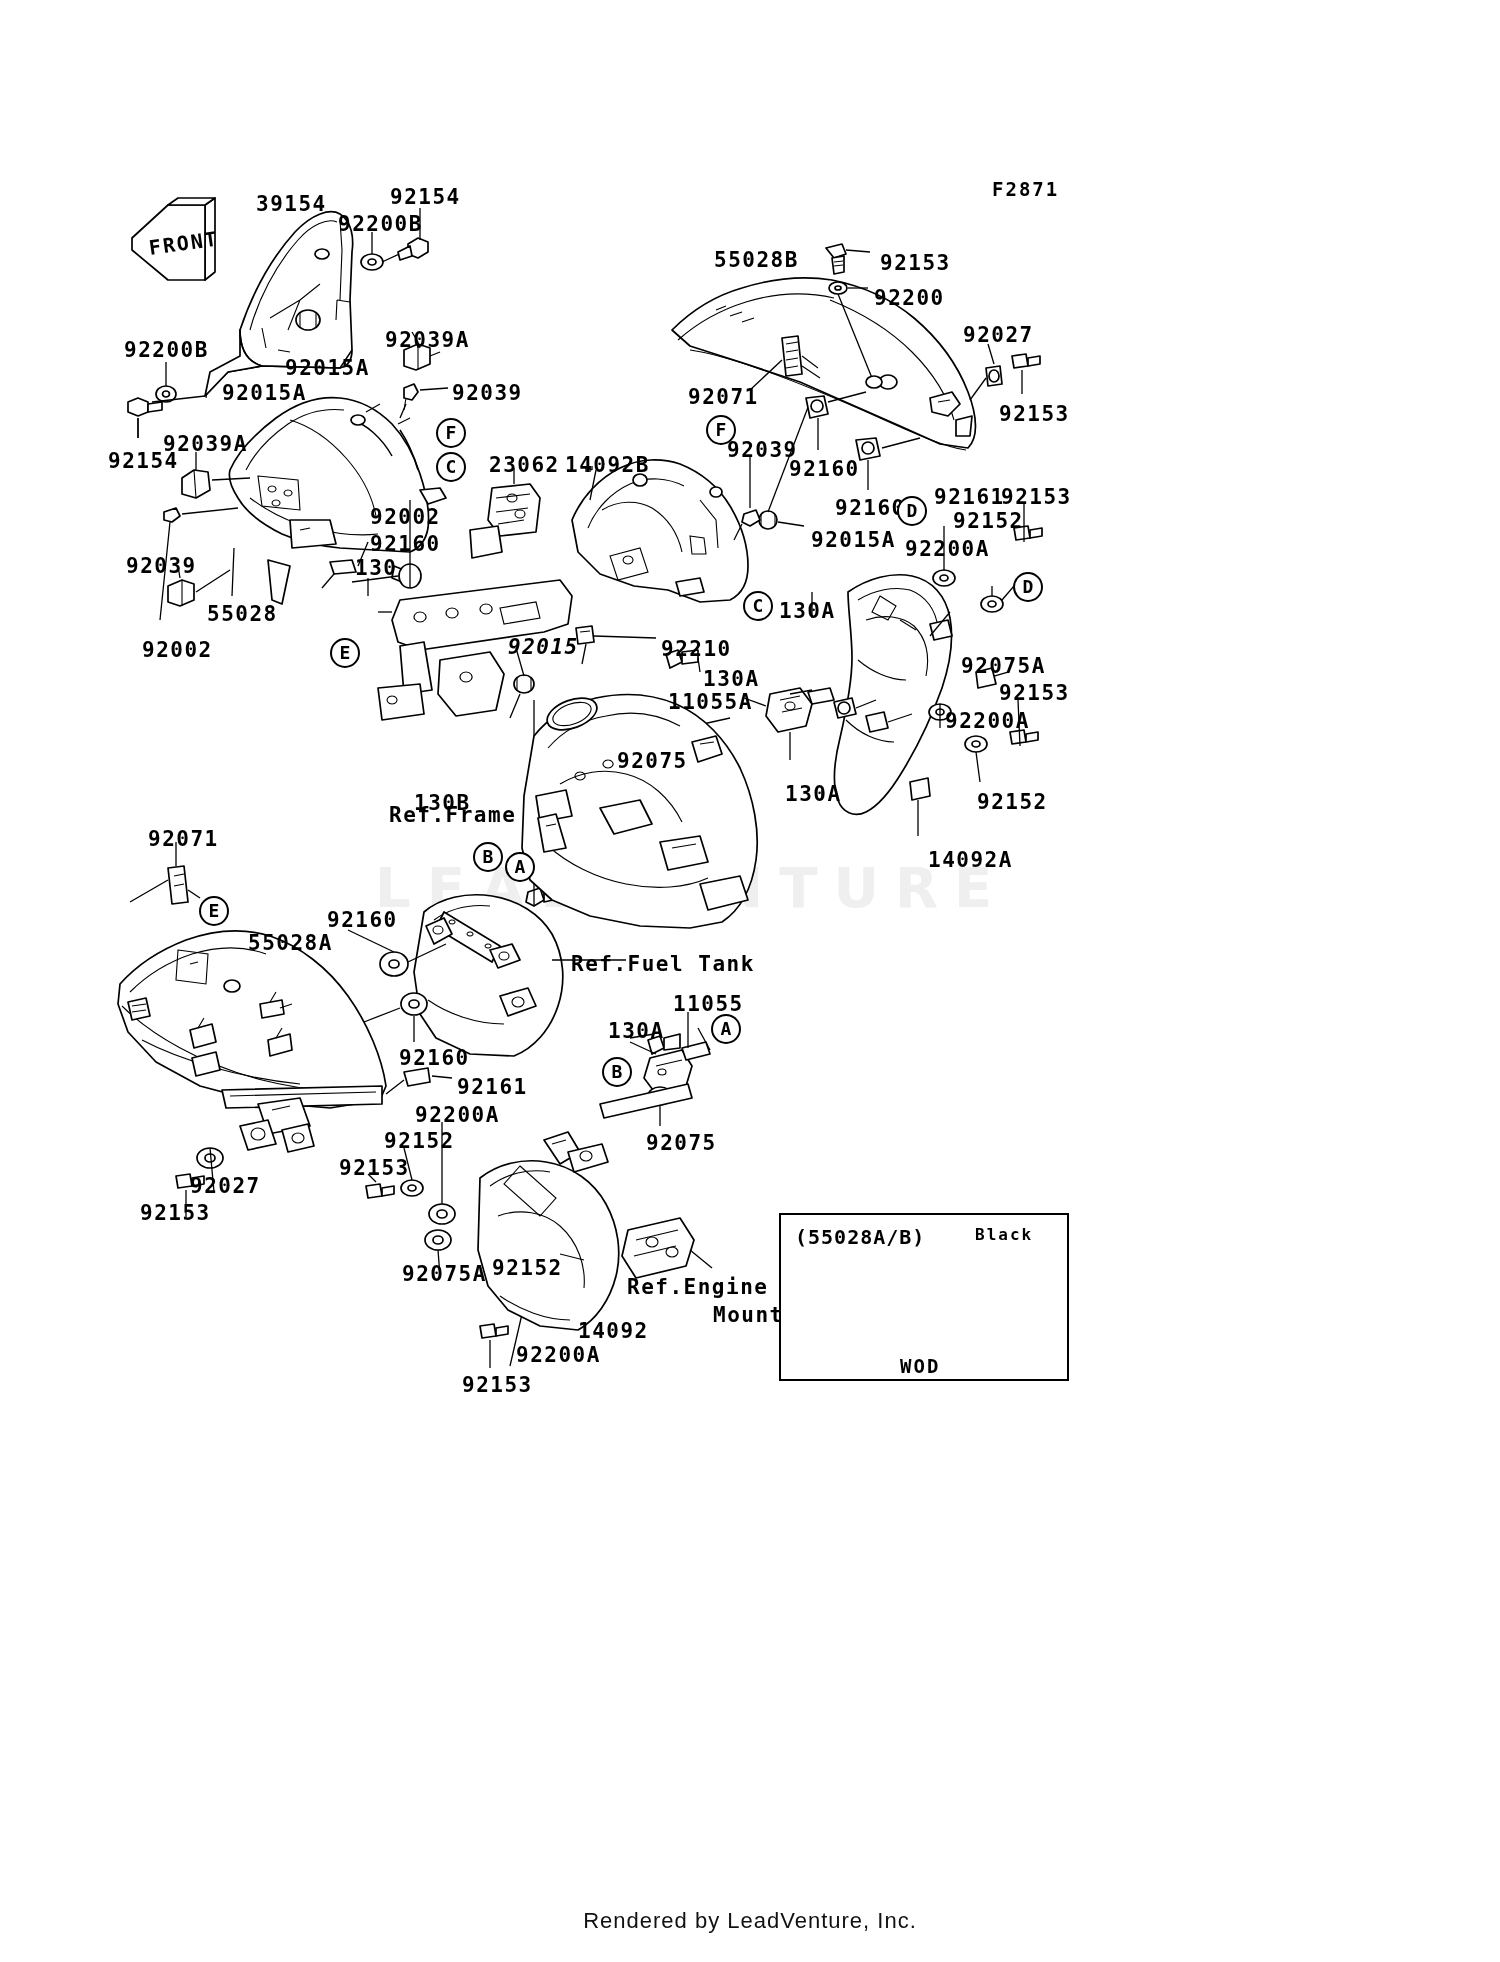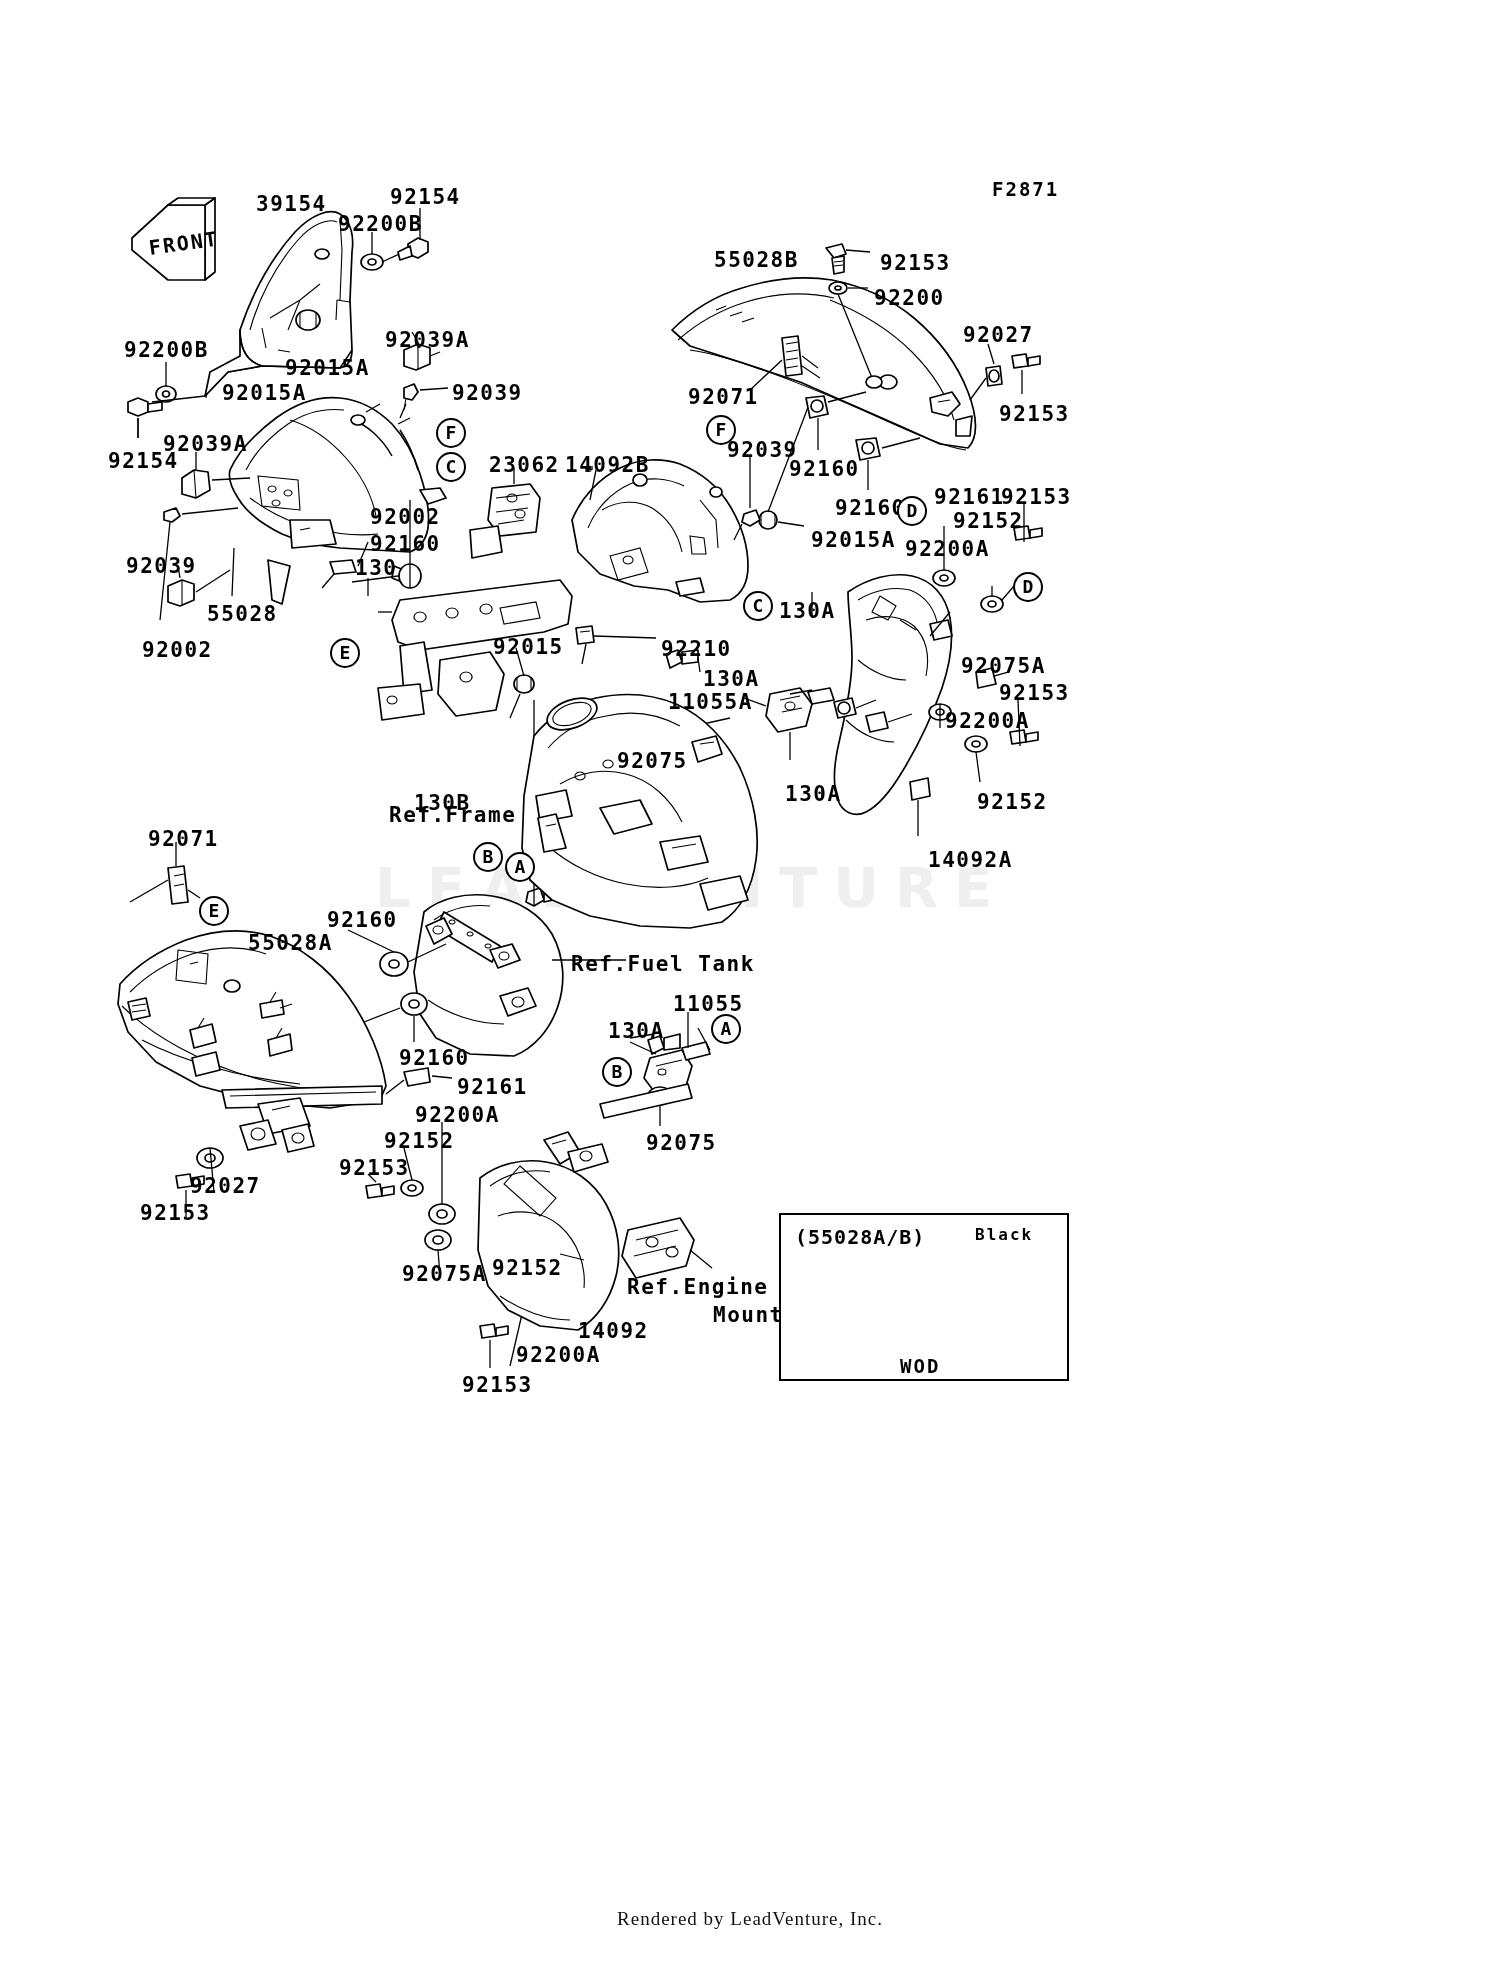--- a/index.html
+++ b/index.html
@@ -84,22 +84,22 @@
     font-weight: bold;
     font-size: 19px;
     letter-spacing: 2px;
   }
   .footer {
     position: absolute;
     left: 0;
     top: 1908px;
     width: 1500px;
     text-align: center;
-    font-family: Liberation Serif, serif;
-    font-size: 19px;
+    font-family: Liberation Sans, sans-serif;
+    font-size: 22px;
     letter-spacing: 1px;
     color: #111;
   }
   .watermark {
     position: absolute;
     left: 375px;
     top: 855px;
     font-family: "DejaVu Sans", sans-serif;
     font-size: 56px;
     font-weight: bold;
@@ -622,21 +622,21 @@
   <div class="lbl" style="left:108px; top:451px;">92154</div>
   <div class="lbl" style="left:163px; top:434px;">92039A</div>
   <div class="lbl" style="left:489px; top:455px;">23062</div>
   <div class="lbl" style="left:565px; top:455px;">14092B</div>
   <div class="lbl" style="left:370px; top:507px;">92002</div>
   <div class="lbl" style="left:370px; top:534px;">92160</div>
   <div class="lbl" style="left:355px; top:558px;">130</div>
   <div class="lbl" style="left:126px; top:556px;">92039</div>
   <div class="lbl" style="left:207px; top:604px;">55028</div>
   <div class="lbl" style="left:142px; top:640px;">92002</div>
-  <div class="lbl" style="left:493px; top:637px;">92015</div>
+  <div class="lbl" style="left:508px; top:637px;font-style:italic;">92015</div>
   <div class="lbl" style="left:661px; top:639px;">92210</div>
   <div class="lbl" style="left:703px; top:669px;">130A</div>
   <div class="lbl" style="left:414px; top:793px;">130B</div>
 
   <div class="lbl" style="left:714px; top:250px;">55028B</div>
   <div class="lbl" style="left:880px; top:253px;">92153</div>
   <div class="lbl" style="left:874px; top:288px;">92200</div>
   <div class="lbl" style="left:963px; top:325px;">92027</div>
   <div class="lbl" style="left:999px; top:404px;">92153</div>
   <div class="lbl" style="left:688px; top:387px;">92071</div>

